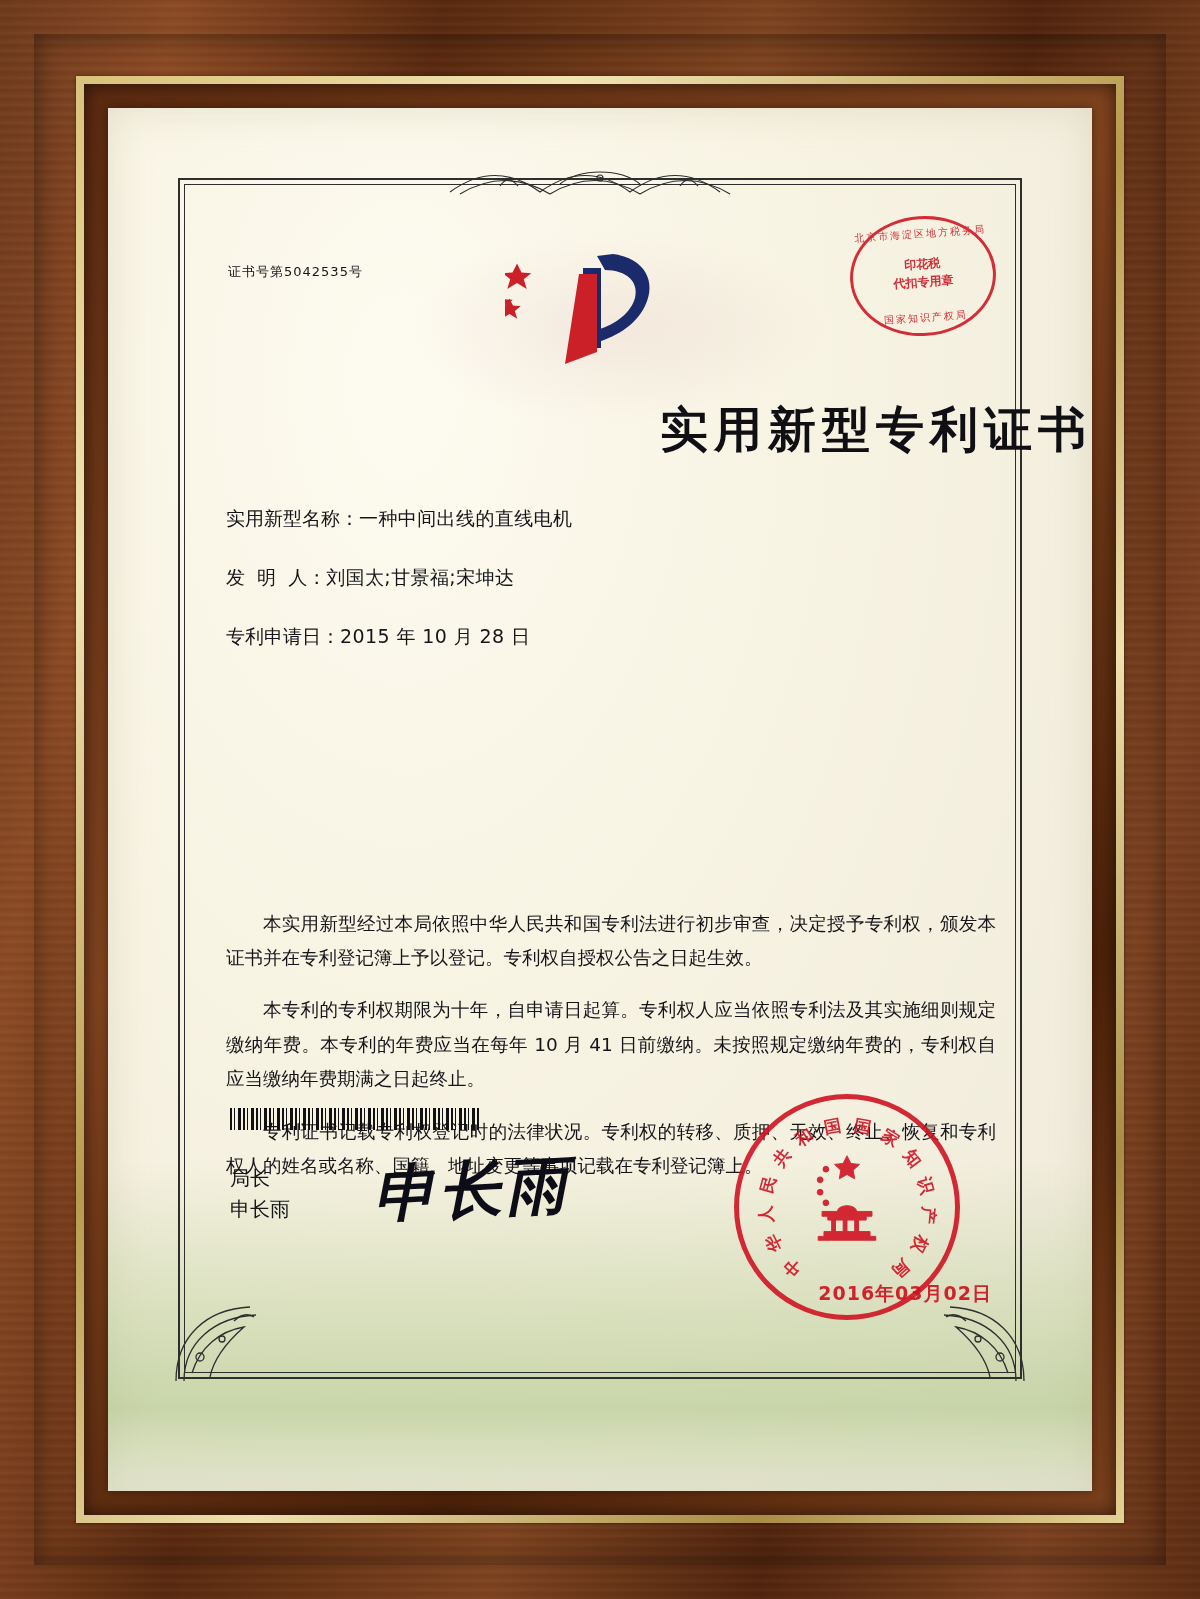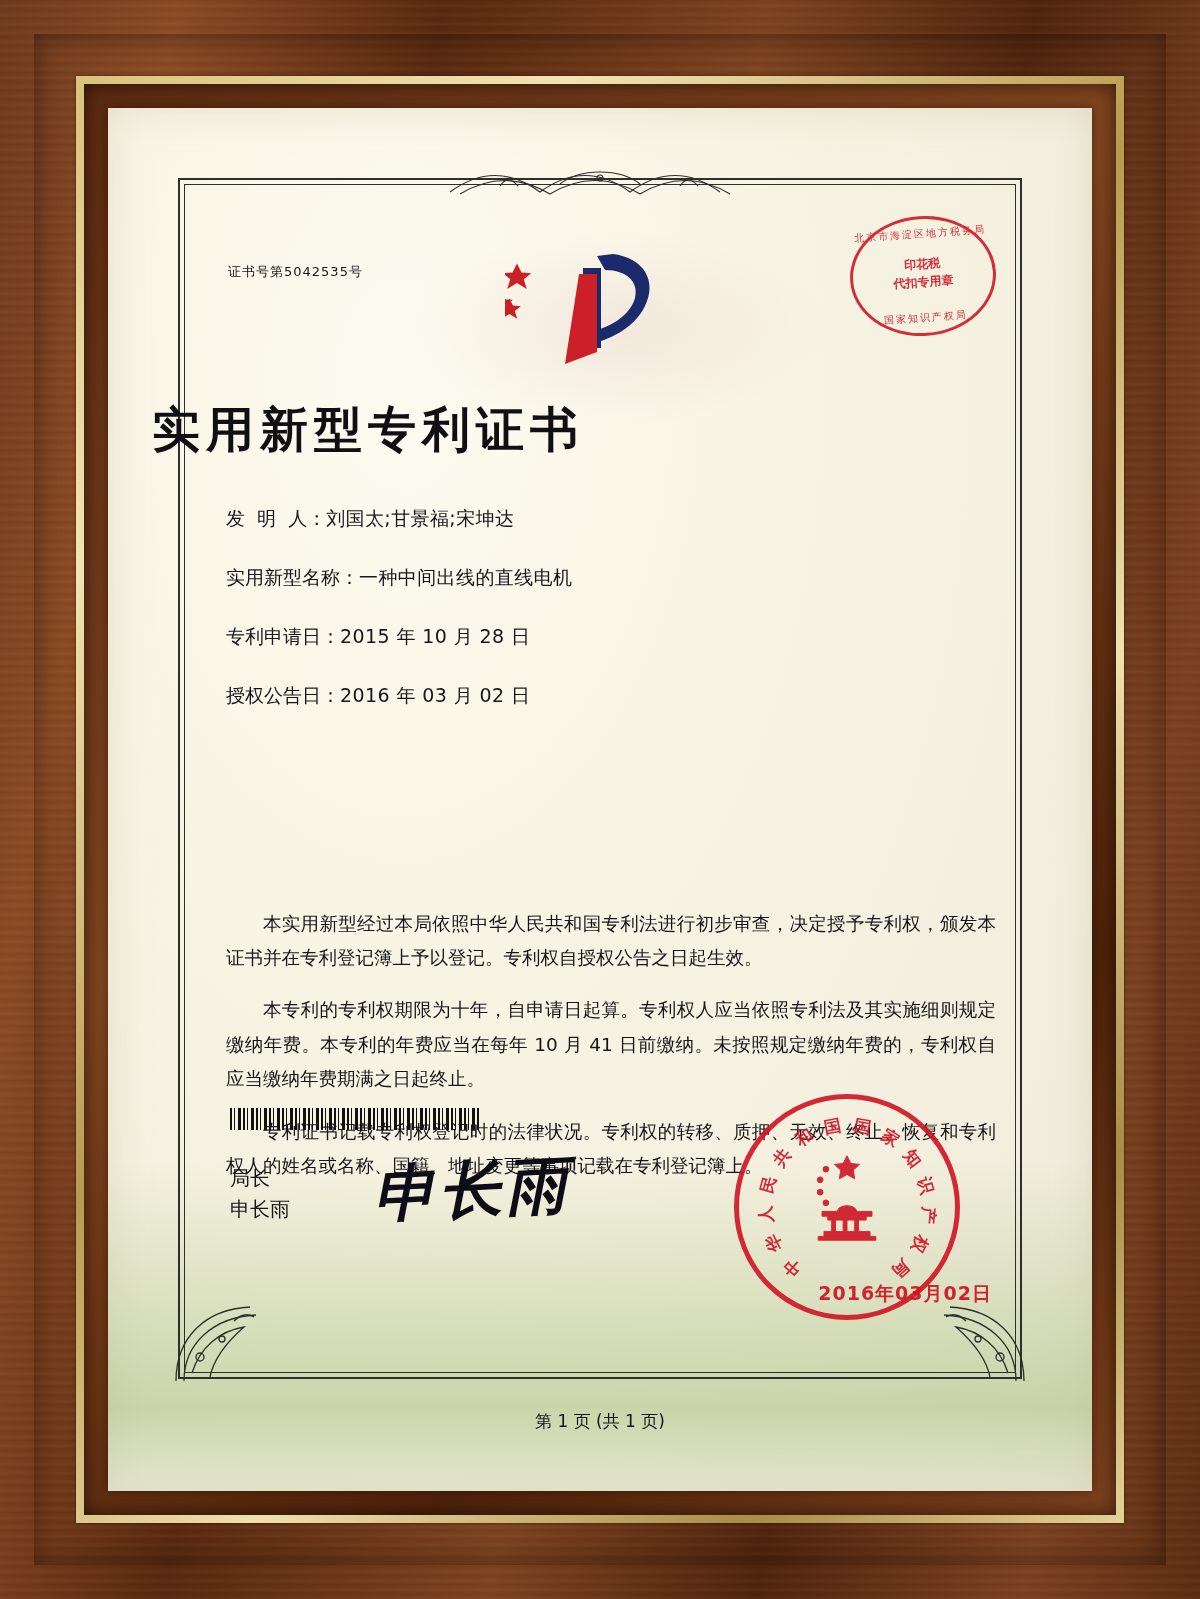--- a/index.html
+++ b/index.html
@@ -116,21 +116,21 @@
     left: 50%;
     transform: translateX(-50%);
     top: 140px;
     width: 190px;
     height: 120px;
   }
   .title {
     position: absolute;
     left: 0; right: 0;
     top: 290px;
-    text-align: left;
+    text-align: right;
     font-size: 48px;
     font-weight: bold;
     letter-spacing: 6px;
     color: #101014;
     font-family: "DejaVu Sans", "Liberation Sans", sans-serif;
     padding-left: 44px;
   }
 
   .fields {
     position: absolute;
@@ -349,34 +349,30 @@
         <path d="M64 34 l6 12 13 1 -10 8 4 13 -13 -8 -13 8 4 -13 -10 -8 13 -1 z" fill="#cc2029" transform="translate(-36,-10) scale(0.75)"></path>
         <path d="M64 34 l6 12 13 1 -10 8 4 13 -13 -8 -13 8 4 -13 -10 -8 13 -1 z" fill="#cc2029" transform="translate(-52,18) scale(0.72)"></path>
         <path d="M64 34 l6 12 13 1 -10 8 4 13 -13 -8 -13 8 4 -13 -10 -8 13 -1 z" fill="#cc2029" transform="translate(-34,30) scale(0.6)"></path>
       </g>
     </svg>
 
     <div class="title">实用新型专利证书</div>
 
     <div class="fields">
       <div class="field-row">
+        <span class="field-label">实用新型名称：</span>
+        <span class="field-value">一种中间出线的直线电机</span>
+      </div>
+      <div class="field-row">
         <span class="field-label">发  明  人：</span>
         <span class="field-value">刘国太;甘景福;宋坤达</span>
       </div>
       <div class="field-row">
-        <span class="field-label">实用新型名称：</span>
-        <span class="field-value">一种中间出线的直线电机</span>
-      </div>
-      <div class="field-row">
         <span class="field-label">专利申请日：</span>
         <span class="field-value">2015 年 10 月 28 日</span>
-      </div>
-      <div class="field-row">
-        <span class="field-label">授权公告日：</span>
-        <span class="field-value">2016 年 03 月 02 日</span>
       </div>
     </div>
 
     <div class="paras">
       <p class="para">本实用新型经过本局依照中华人民共和国专利法进行初步审查，决定授予专利权，颁发本证书并在专利登记簿上予以登记。专利权自授权公告之日起生效。</p>
       <p class="para">本专利的专利权期限为十年，自申请日起算。专利权人应当依照专利法及其实施细则规定缴纳年费。本专利的年费应当在每年 10 月 41 日前缴纳。未按照规定缴纳年费的，专利权自应当缴纳年费期满之日起终止。</p>
       <p class="para">专利证书记载专利权登记时的法律状况。专利权的转移、质押、无效、终止、恢复和专利权人的姓名或名称、国籍、地址变更等事项记载在专利登记簿上。</p>
     </div>
 
     <div class="barcode"></div>
@@ -424,15 +420,14 @@
           <path d="M30 69 h40 v4 h-40 z"></path>
           <path d="M34 73 h4 v12 h-4 z M46 73 h4 v12 h-4 z M58 73 h4 v12 h-4 z"></path>
           <path d="M26 85 h48 v5 h-48 z"></path>
           <path d="M20 90 h60 v4 h-60 z"></path>
           <path d="M50 58 a10 6 0 0 1 10 6 h-20 a10 6 0 0 1 10 -6 z"></path>
         </g>
       </svg>
     </div>
     <div class="seal-date">2016年03月02日</div>
 
-    <div class="page-no">第 1 页 (共 1 页)</div>
   </div>
 </div>
 
 </body></html>

